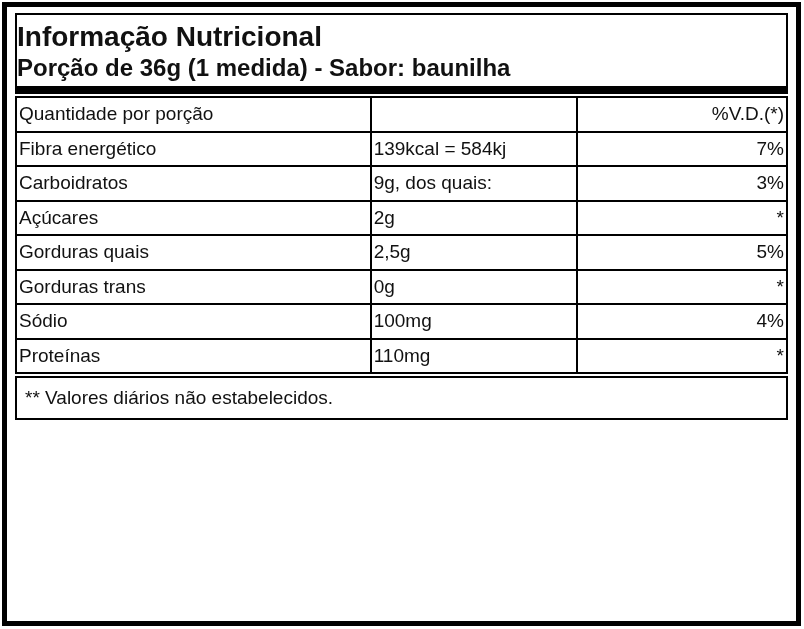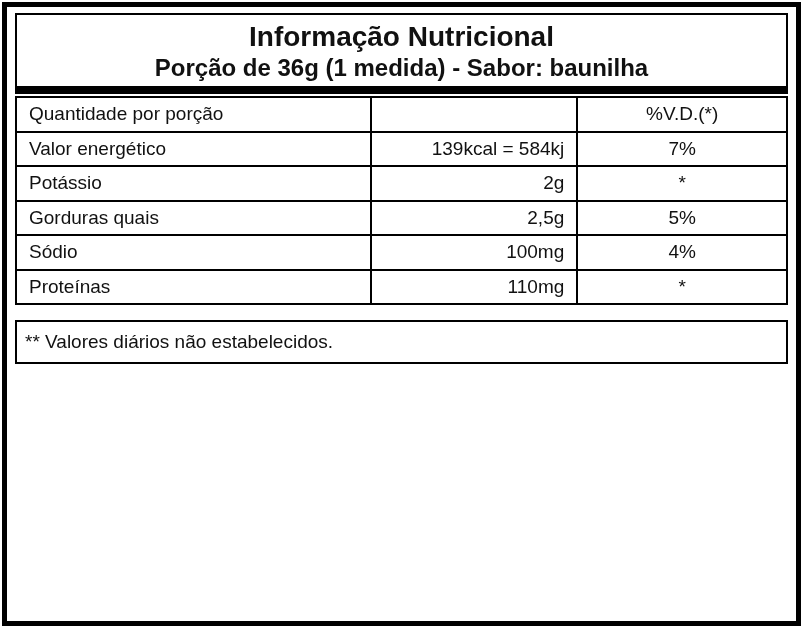--- a/index.html
+++ b/index.html
@@ -14,21 +14,20 @@
     position: absolute;
     left: 2px; top: 2px;
     width: 799px; height: 624px;
     border: 5px solid #000000;
     background: #ffffff;
     padding: 6px 8px 6px 8px;
   }
   .header-box {
     border: 2px solid #000000;
     border-bottom: 8px solid #000000;
-    text-align: center;
     padding: 3px 0 7px 0;
   }
   .title {
     font-size: 28px;
     font-weight: bold;
     line-height: 38px;
     letter-spacing: 0px;
   }
   .subtitle {
     font-size: 24px;
@@ -38,31 +37,31 @@
   table.nutri {
     width: 100%;
     margin-top: 2px;
     border-collapse: collapse;
     table-layout: fixed;
   }
   table.nutri td {
     border: 2px solid #000000;
     height: 34.5px;
     font-size: 19px;
-    padding: 0 12px;
+    padding: 0 2px;
     background: #ffffff;
     overflow: hidden;
     white-space: nowrap;
   }
   td.c-name   { width: 46%; text-align: left; padding-left: 8px; }
-  td.c-amount { width: 26.8%; text-align: right; border-radius: 11px; }
-  td.c-dv     { width: 27.2%; text-align: center; }
+  td.c-amount { width: 26.8%; text-align: left; border-radius: 11px; }
+  td.c-dv     { width: 27.2%; text-align: right; }
   tr.head td  { font-size: 19px; }
   .footnote-box {
-    margin-top: 15px;
+    margin-top: 2px;
     border: 2px solid #000000;
     padding: 9px 6px 9px 8px;
     font-size: 19px;
     background: #ffffff;
   }
 </style>
 </head>
 <body>
 
 <div class="frame">
@@ -73,33 +72,43 @@
   </div>
 
   <table class="nutri">
     <tbody>
       <tr class="head">
         <td class="c-name">Quantidade por porção</td>
         <td class="c-amount"></td>
         <td class="c-dv">%V.D.(*)</td>
       </tr>
       <tr>
-        <td class="c-name">Valor energético</td>
+        <td class="c-name">Fibra energético</td>
         <td class="c-amount">139kcal = 584kj</td>
         <td class="c-dv">7%</td>
       </tr>
       <tr>
-        <td class="c-name">Potássio</td>
+        <td class="c-name">Carboidratos</td>
+        <td class="c-amount">9g, dos quais:</td>
+        <td class="c-dv">3%</td>
+      </tr>
+      <tr>
+        <td class="c-name">Açúcares</td>
         <td class="c-amount">2g</td>
         <td class="c-dv">*</td>
       </tr>
       <tr>
         <td class="c-name">Gorduras quais</td>
         <td class="c-amount">2,5g</td>
         <td class="c-dv">5%</td>
+      </tr>
+      <tr>
+        <td class="c-name">Gorduras trans</td>
+        <td class="c-amount">0g</td>
+        <td class="c-dv">*</td>
       </tr>
       <tr>
         <td class="c-name">Sódio</td>
         <td class="c-amount">100mg</td>
         <td class="c-dv">4%</td>
       </tr>
       <tr>
         <td class="c-name">Proteínas</td>
         <td class="c-amount">110mg</td>
         <td class="c-dv">*</td>

